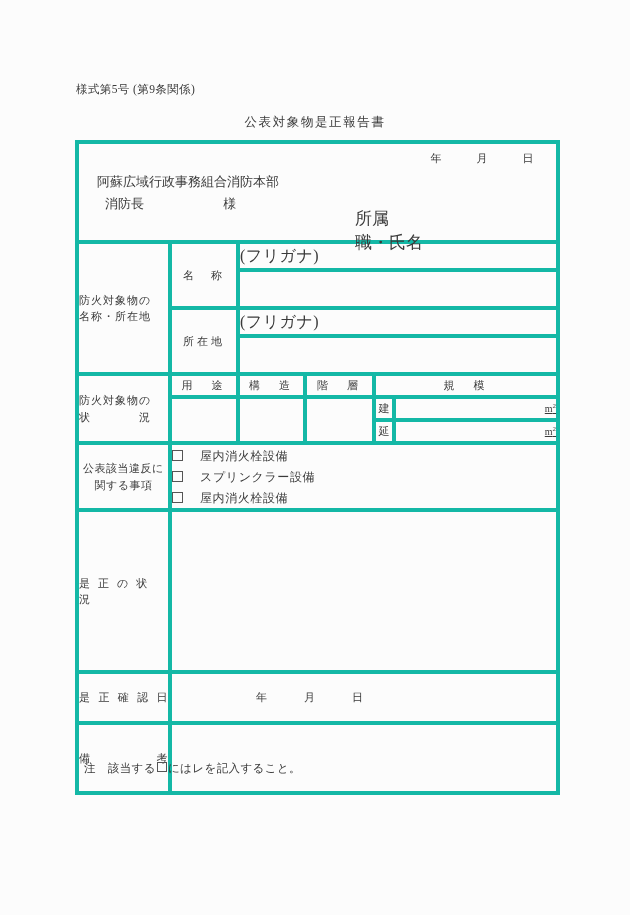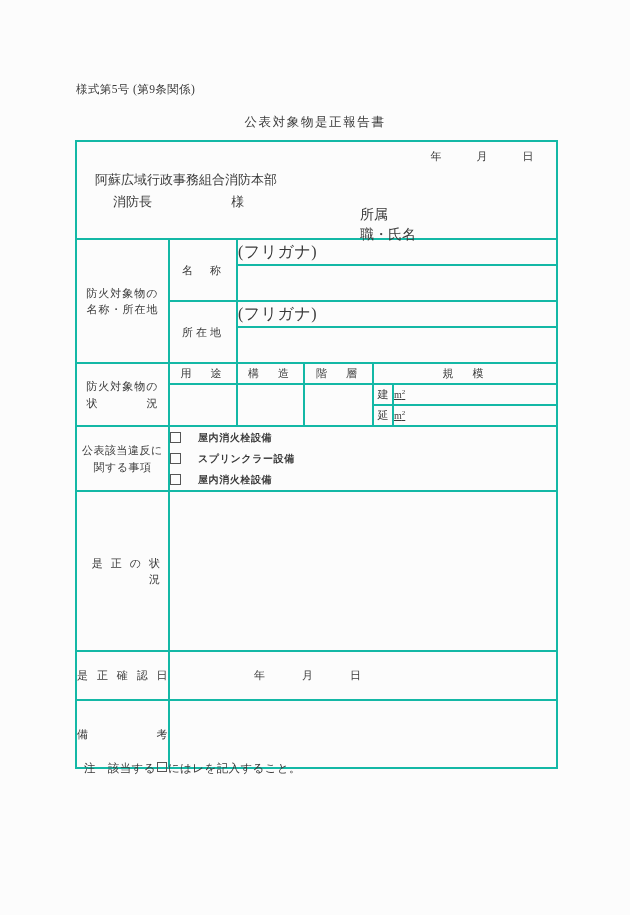--- a/index.html
+++ b/index.html
@@ -46,21 +46,21 @@
   .form-table {
     position: absolute;
     left: 75px;
     top: 140px;
     width: 481px;
     border-collapse: collapse;
     table-layout: fixed;
     font-size: 11px;
   }
   .form-table td {
-    border: 2px solid #14b8a6;
+    border: 4px solid #14b8a6;
     padding: 0;
     vertical-align: middle;
     line-height: 1.5;
   }
   .label-cell {
     text-align: center;
     letter-spacing: 0.5px;
   }
   .pad {
     padding: 4px 6px;
@@ -84,101 +84,100 @@
   .gap-sm { width: 28px; }
   .addressee {
     position: absolute;
     left: 18px;
     top: 28px;
     font-size: 13px;
     white-space: nowrap;
   }
   .addressee .line2 {
     display: block;
-    margin-left: 18px;
+    margin-left: 8px;
     margin-top: 2px;
   }
   .addressee .line2 .sama {
     display: inline-block;
     margin-left: 76px;
   }
   .submitter {
     position: absolute;
-    left: 283px;
+    left: 276px;
     top: 63px;
-    font-size: 14px;
+    font-size: 17px;
     line-height: 1.42;
     white-space: nowrap;
   }
 
   
   .sub-label {
     text-align: center;
     letter-spacing: 3px;
     padding-left: 3px;
   }
   .furigana {
     height: 16px;
     font-size: 16px;
     letter-spacing: 0.5px;
   }
   .blank-entry { height: 34px; }
 
   .name-block-label {
-    text-align: center;
+    text-align: left;
     letter-spacing: 1px;
     line-height: 1.75;
   }
 
   
   .col-head {
     text-align: center;
     height: 19px;
     letter-spacing: 4px;
     padding-left: 4px;
   }
   .col-body { height: 19px; }
   .scale-tag {
     text-align: center;
     width: 20px;
     height: 19px;
   }
   .unit-cell {
     height: 19px;
-    text-align: left;
+    text-align: right;
     padding-right: 7px;
     font-size: 10px;
     text-decoration: underline;
   }
   .unit-cell sup { font-size: 7px; }
 
   
   .chk-cell { padding: 8px 0 8px 22px; }
   .chk-row {
     display: flex;
     align-items: center;
     height: 21px;
-    font-size: 10px;
+    font-size: 12px;
     letter-spacing: 0.6px;
-    font-weight: bold;
   }
   .chk-box {
     display: inline-block;
     width: 9px;
     height: 9px;
     border: 1px solid #555;
     margin-right: 17px;
     flex: 0 0 auto;
     background: #fcfcfc;
   }
 
   
   .tall-cell { height: 158px; vertical-align: middle; }
   .spread {
-    text-align: right;
+    text-align: left;
     letter-spacing: 8px;
     padding-left: 8px;
   }
   .spread-wide {
     text-align: justify;
     text-align-last: justify;
     padding: 0 16px;
   }
   .confirm-row-cell { height: 47px; }
   .remarks-cell { height: 66px; }

